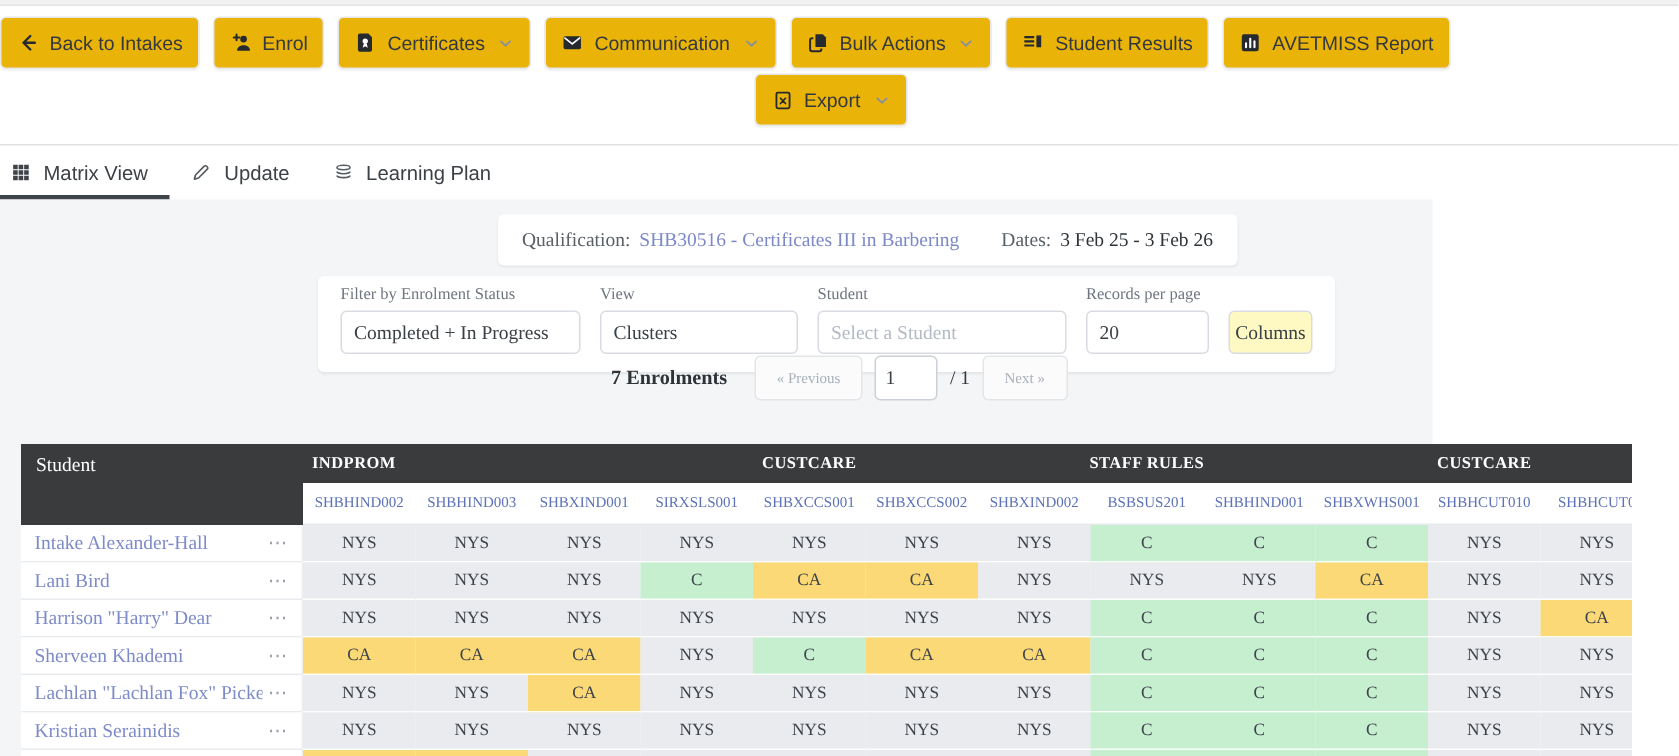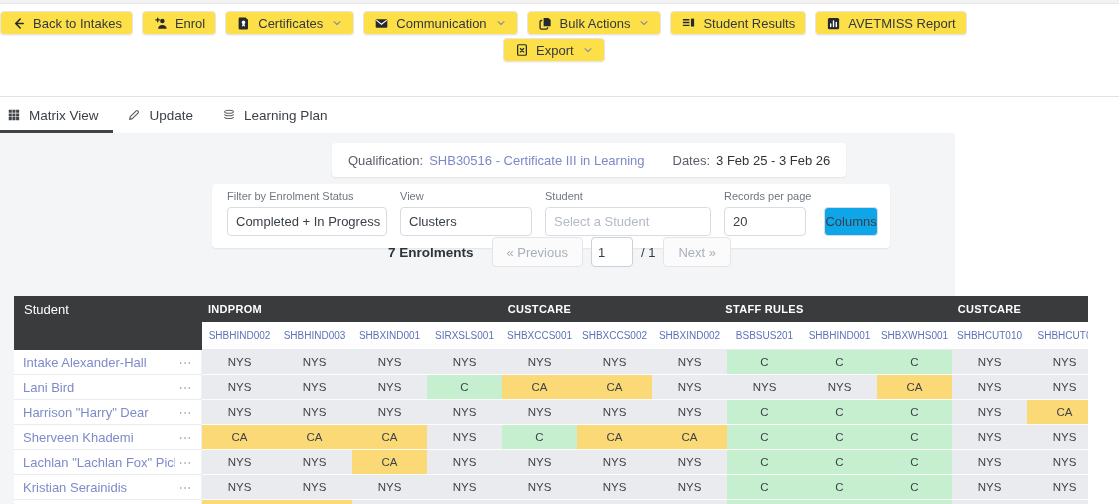--- a/index.html
+++ b/index.html
@@ -7,67 +7,67 @@
     font-family:"Liberation Sans", sans-serif; color:#33383e; }
   body { position:relative; }
 
   
   .topstrip { position:absolute; top:0; left:0; width:1119px; height:4px;
     background:#f2f2f3; border-bottom:1px solid #e5e5e6; }
 
   
   .toolbar { position:absolute; top:5px; left:0; width:1119px; background:#fff; }
   .tb-row1 { display:flex; gap:9px; padding-top:6px; }
-  .tb-btn { display:flex; align-items:center; gap:7px; height:24px; padding:0 10px;
-    background:#fde047; border:1px solid #e6e6e7; border-radius:4px;
+  .tb-btn { display:flex; align-items:center; gap:7px; height:35px; padding:0 10px;
+    background:#eab308; border:1px solid #e6e6e7; border-radius:4px;
     font-size:13px; color:#33383e; cursor:pointer; white-space:nowrap;
     box-shadow:0 1px 1px rgba(0,0,0,.05); font-family:inherit; }
   .tb-row2 { margin:3px 0 0 503px; display:inline-flex; }
   .icn { display:inline-flex; width:15px; height:15px; align-items:center; justify-content:center; flex:0 0 auto; }
   .caret { display:inline-flex; width:12px; height:12px; margin-left:1px; }
 
   
   .tabs { position:absolute; top:96px; left:0; width:1119px; height:37px;
     border-top:1px solid #e2e2e4; background:#fff; display:flex; }
   .tab { position:relative; display:flex; align-items:center; gap:8px; padding:0 14px;
     font-size:13.5px; color:#3c4147; cursor:pointer; }
   .tab:first-child { padding-left:6px; }
   .tab.active::after { content:""; position:absolute; left:0; right:0; bottom:0;
     height:3px; background:#3f444a; }
 
   
   .content { position:absolute; top:133px; left:0; width:955px; height:371px;
-    background:#f4f5f7; }
+    background:#f4f5f7;font-family:Liberation Serif, serif; }
 
   .qual-card { position:absolute; left:332px; top:10px; height:34px;
     display:flex; align-items:center; gap:6px; padding:0 16px; background:#fff;
     border-radius:4px; box-shadow:0 1px 2px rgba(0,0,0,.07); font-size:13px; white-space:nowrap; }
   .qual-label { color:#5a6068; }
   .qual-link { color:#7c88c8; cursor:pointer; }
   .dates-label { color:#5a6068; margin-left:22px; }
   .dates-val { color:#2f3439; }
 
   .filter-card { position:absolute; left:212px; top:51px; width:678px; height:64px;
     background:#fff; border-radius:4px; box-shadow:0 1px 2px rgba(0,0,0,.07);
     display:flex; align-items:flex-end; gap:13px; padding:10px 15px 12px; }
   .field { display:flex; flex-direction:column; gap:5px; }
   .field-label { font-size:11px; color:#6f7682; white-space:nowrap; }
   .select { height:29px; border:1px solid #d8dce2; border-radius:4px; background:#fff;
     display:flex; align-items:center; justify-content:space-between; gap:6px;
     padding:0 8px; font-size:13px; color:#3a4047; cursor:pointer; white-space:nowrap; }
   .select .ph { color:#b3bac6; }
   .w-status{width:160px} .w-view{width:132px} .w-student{width:166px} .w-records{width:82px}
   .btn-columns { height:29px; width:74px; border:1px solid #d8dce2; border-radius:4px;
-    background:#0ea5e9; font-size:13px; color:#3a4047; cursor:pointer; font-family:inherit;margin-top:32px; }
+    background:#fef9c3; font-size:13px; color:#3a4047; cursor:pointer; font-family:inherit;margin-top:32px; }
 
   .pager-row { position:absolute; top:104px; left:0; width:1119px; height:30px;
     display:flex; align-items:center; justify-content:center; gap:8px; }
   .enrol-count { font-size:13.5px; font-weight:bold; color:#2e3338; margin-right:10px; }
   .pg-btn { height:30px; padding:0 14px; background:#fbfbfc; border:1px solid #e3e5e8;
-    border-radius:4px; font-size:13px; color:#a9b0ba; cursor:pointer; font-family:inherit; white-space:nowrap; }
+    border-radius:4px; font-size:10px; color:#a9b0ba; cursor:pointer; font-family:inherit; white-space:nowrap; }
   .pg-select { height:30px; width:42px; border:1px solid #ccd1d8; border-radius:4px;
     background:#fff; display:flex; align-items:center; justify-content:space-between;
     padding:0 6px; font-size:13px; color:#3a4047; cursor:pointer; }
   .pg-of { font-size:13px; color:#33383e; }
 
   
   .matrix { position:absolute; left:14px; top:163px; width:1074px; height:208px;
     overflow:hidden; }
   .m-head { display:flex; }
   .m-stu-head { width:188px; min-width:188px; height:54px; background:#3a3b3d;
@@ -222,21 +222,21 @@
         </svg>
       </span>
       <span>Learning Plan</span>
     </div>
   </div>
 
 <div class="content">
 
   <div class="qual-card">
     <span class="qual-label">Qualification:</span>
-    <span class="qual-link">SHB30516 - Certificate III in Learning</span>
+    <span class="qual-link">SHB30516 - Certificates III in Barbering</span>
     <span class="dates-label">Dates:</span>
     <span class="dates-val">3 Feb 25 - 3 Feb 26</span>
   </div>
 
   <div class="filter-card">
     <div class="field">
       <span class="field-label">Filter by Enrolment Status</span>
       <div class="select w-status">
         <span>Completed + In Progress</span>
         <span class="caret"></span>

